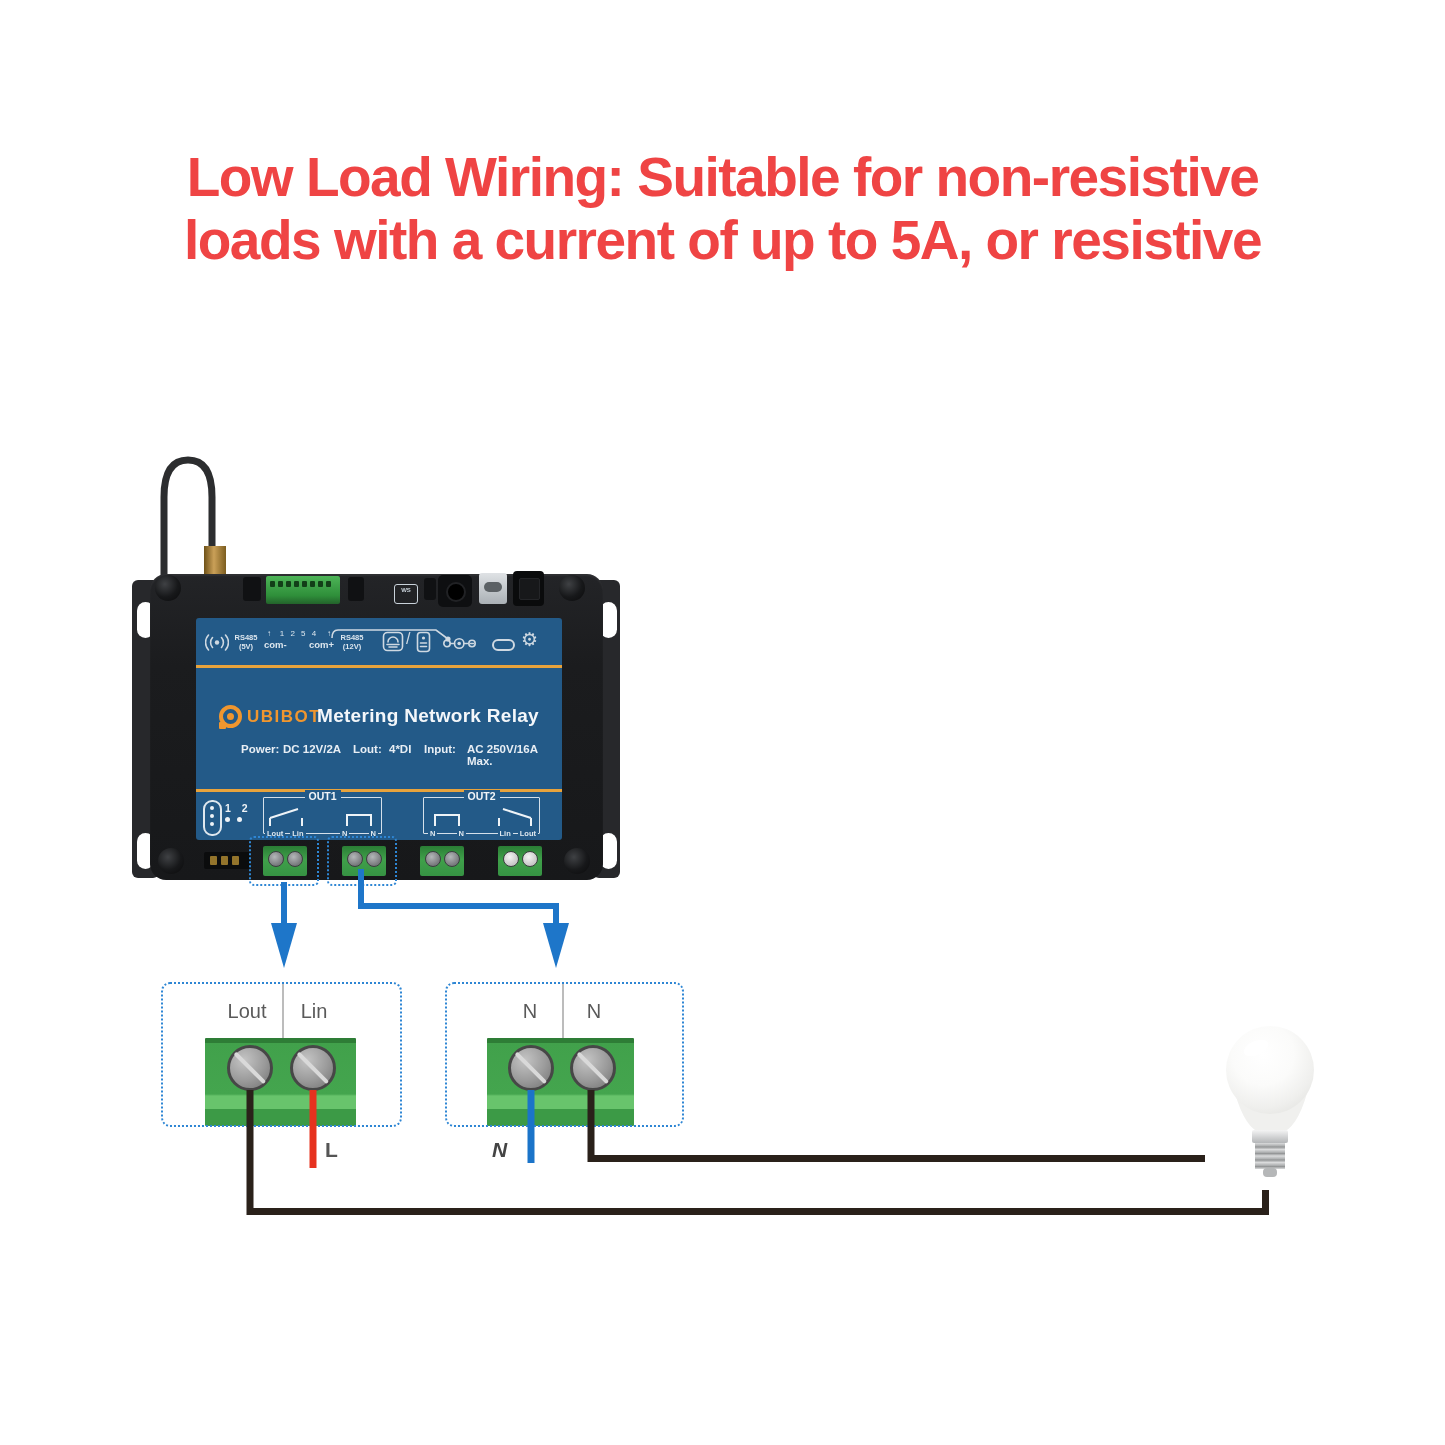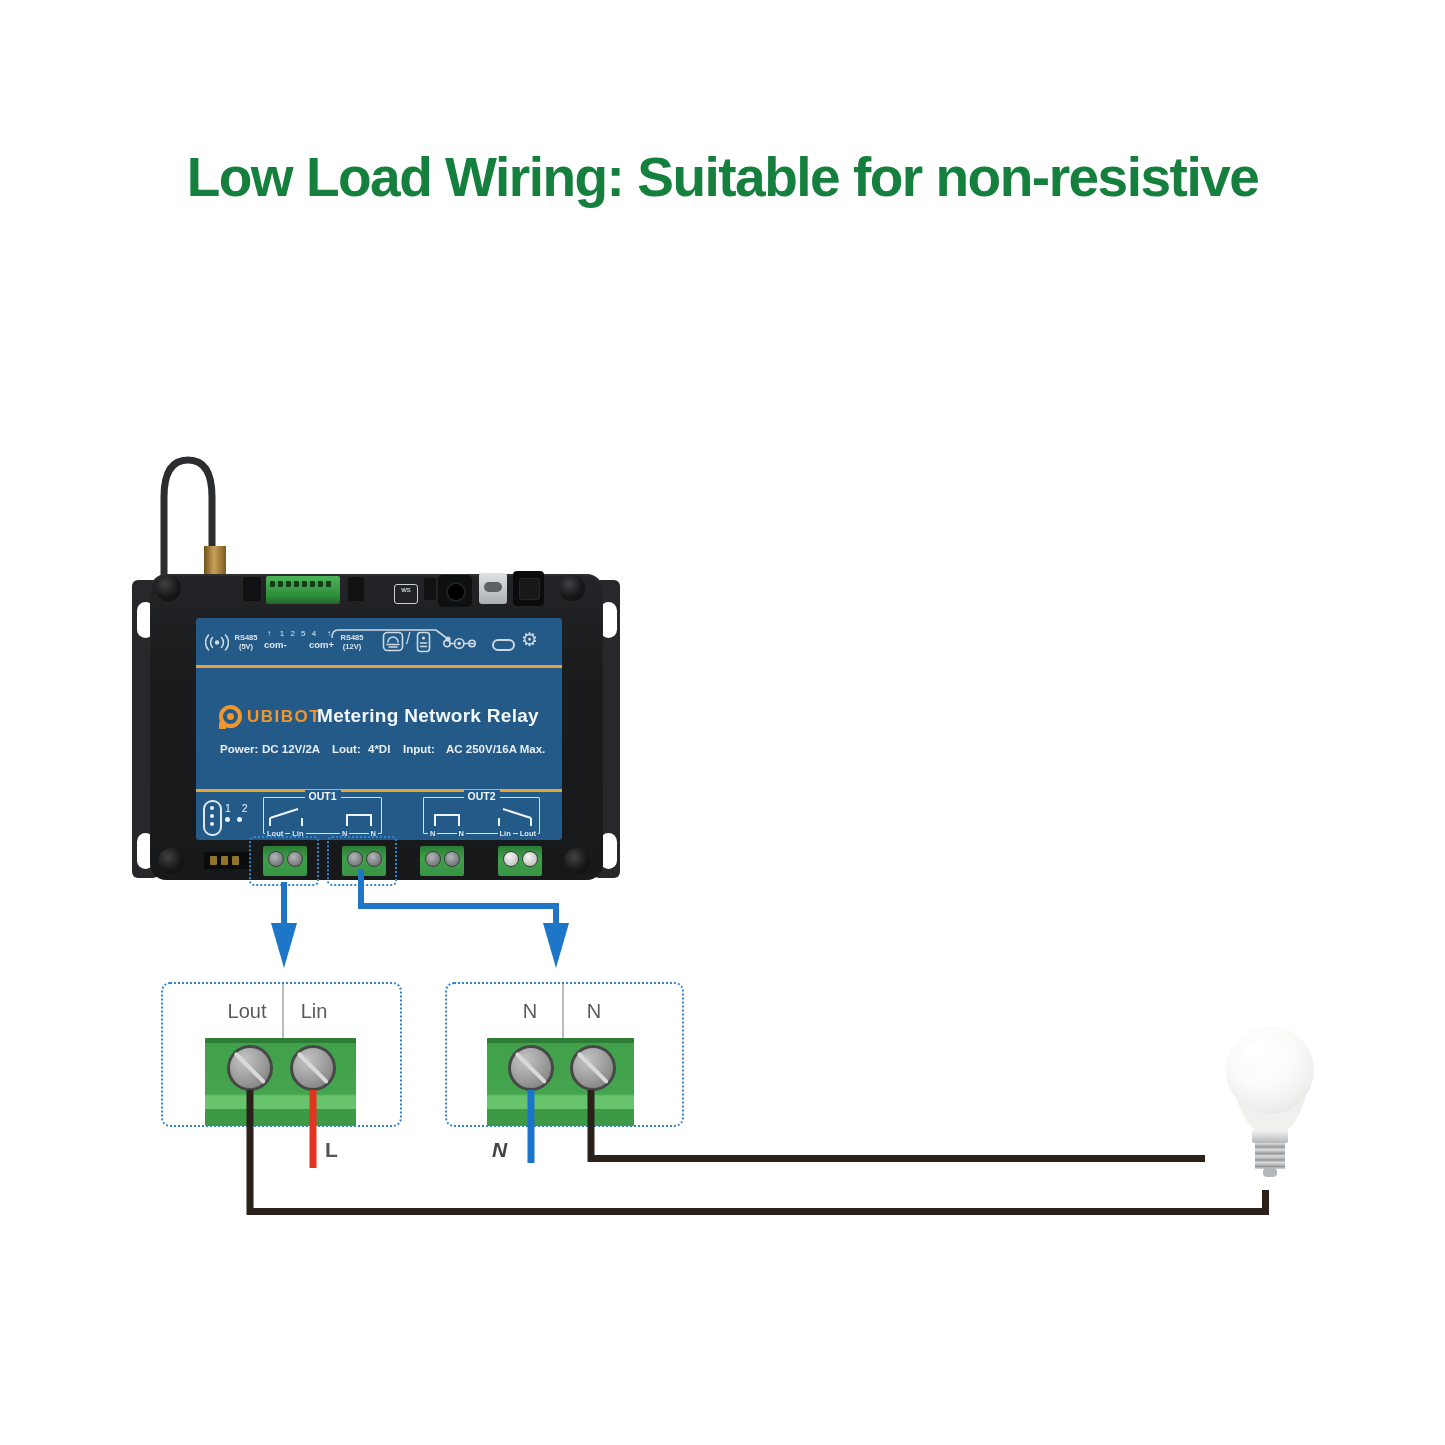--- a/index.html
+++ b/index.html
@@ -1,21 +1,21 @@
 <!DOCTYPE html>
 <html><head>
 <meta charset="utf-8">
 <style>
   html,body{margin:0;padding:0;background:#fff;}
   .stage{position:relative;width:1445px;height:1445px;background:#ffffff;overflow:hidden;
          font-family:"Liberation Sans",sans-serif;}
   .abs{position:absolute;}
 
   
-  .title{left:85px;top:146px;width:1275px;text-align:center;color:#15803d;
+  .title{left:85px;top:146px;width:1275px;text-align:center;color:#ef4444;
          font-size:55px;line-height:63px;font-weight:800;letter-spacing:-1.5px;}
 
   
   .ear{width:27px;height:298px;background:#27282b;border-radius:6px;top:580px;}
   .ear-hole{width:17px;height:36px;background:#ffffff;border-radius:9px;}
   .body{left:150px;top:574px;width:453px;height:306px;border-radius:16px;
         background:linear-gradient(180deg,#232427,#1b1c1e 30%,#17181a);
         box-shadow:inset 0 2px 2px rgba(255,255,255,.06);}
   .screw{width:26px;height:26px;border-radius:50%;
          background:radial-gradient(circle at 38% 35%,#3f4144,#17181a 55%,#0a0a0b);}
@@ -45,24 +45,24 @@
   .tinytxt{font-size:7.5px;font-weight:700;line-height:8.5px;text-align:center;letter-spacing:0;}
   .comrow1{display:flex;justify-content:space-between;font-size:8px;line-height:9px;width:64px;padding:0 3px;}
   .comrow2{display:flex;justify-content:space-between;font-size:9.5px;font-weight:700;width:70px;margin-top:1px;}
   .iconstroke{stroke:#cfd9e2;fill:none;stroke-width:1.6;stroke-linecap:round;}
   .gear{font-family:"DejaVu Sans",sans-serif;font-size:19px;color:#cfd9e2;line-height:20px;}
   .logo{left:23px;top:87px;width:15px;height:15px;border:4px solid #f0962e;border-radius:50%;}
   .logo::before{content:"";position:absolute;left:4px;top:4px;width:7px;height:7px;border-radius:50%;background:#f0962e;}
   .logo::after{content:"";position:absolute;left:-4px;top:13px;width:7px;height:7px;background:#f0962e;border-radius:1px;}
   .brand{left:51px;top:89px;font-size:17px;font-weight:700;color:#f0962e;letter-spacing:1.5px;}
   .product{left:121px;top:87px;font-size:19px;font-weight:700;color:#f4f7fa;letter-spacing:.3px;}
-  .spec{top:125px;font-size:11.5px;font-weight:700;color:#e8eef4;}
+  .spec{top:125px;font-size:11.5px;font-weight:700;color:#e8eef4;margin-left:21px;}
   .pill{left:7px;top:182px;width:15px;height:32px;border:2px solid #dfe8ef;border-radius:9px;}
   .pill i{position:absolute;left:4.5px;width:4px;height:4px;border-radius:50%;background:#eef3f7;}
-  .io12{left:29px;top:184px;font-size:10.5px;font-weight:400;letter-spacing:4px;color:#eef3f7;}
+  .io12{left:29px;top:184px;font-size:10.5px;font-weight:700;letter-spacing:4px;color:#eef3f7;}
   .iodots{left:29px;top:199px;display:flex;gap:7px;}
   .iodots i{width:5px;height:5px;border-radius:50%;background:#eef3f7;}
   .outbox{top:179px;height:35px;border:1.5px solid rgba(223,232,239,.95);border-radius:1px;text-decoration:underline;}
   .outtitle{position:absolute;top:-8px;left:50%;transform:translateX(-50%);background:#235a88;
             padding:0 4px;font-size:10.5px;font-weight:700;color:#f1f5f9;white-space:nowrap;}
   .outlbl{position:absolute;bottom:-5px;display:flex;font-size:7.5px;font-weight:600;color:#dfe8ef;}
   .outlbl span{background:#235a88;padding:0 2px;white-space:nowrap;}
 
   
   .dterm{top:846px;width:44px;height:30px;border-radius:2px;
@@ -91,20 +91,21 @@
   svg.overlay{left:0;top:0;z-index:6;}
   .bulbsvg{z-index:2;}
 </style>
 </head>
 <body>
 
 <div class="stage">
 
   <div class="abs title">
     <div>Low Load Wiring: Suitable for non-resistive</div>
+    <div>loads with a current of up to 5A, or resistive</div>
   </div>
 
   <svg class="abs" style="left:148px;top:452px;" width="84" height="132" viewBox="0 0 84 132">
     <path d="M16,130 V45 Q16,8 40,8 Q64,8 64,45 V110" stroke="#2c2d2f" stroke-width="7" fill="none" stroke-linecap="round"></path>
   </svg>
   <div class="abs brass-stem"></div>
   <div class="abs brass-nut"></div>
 
   <div class="abs ear" style="left:132px;">
     <div class="abs ear-hole" style="left:5px;top:22px;"></div>

